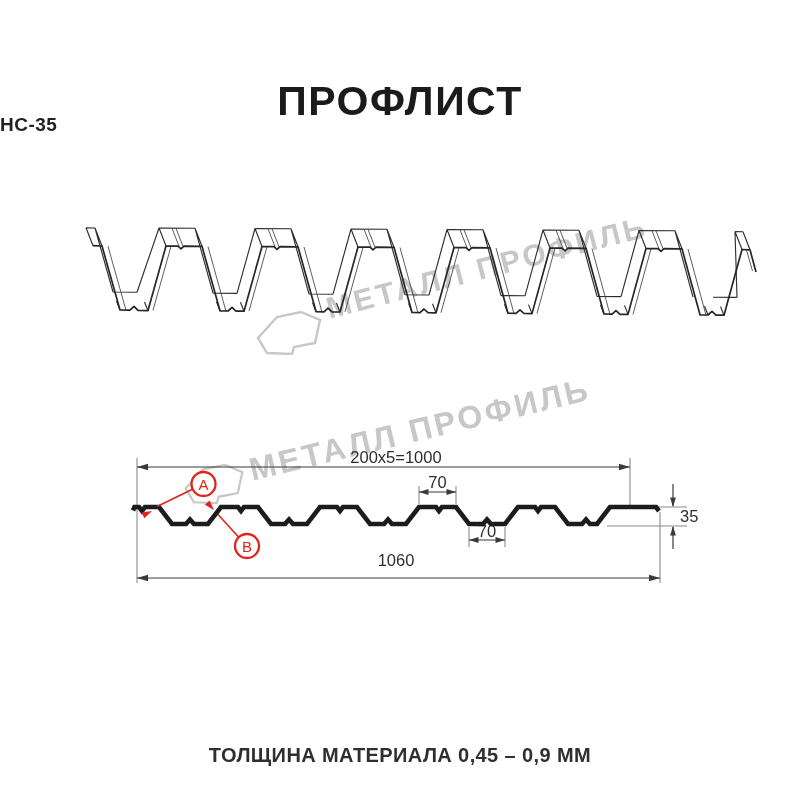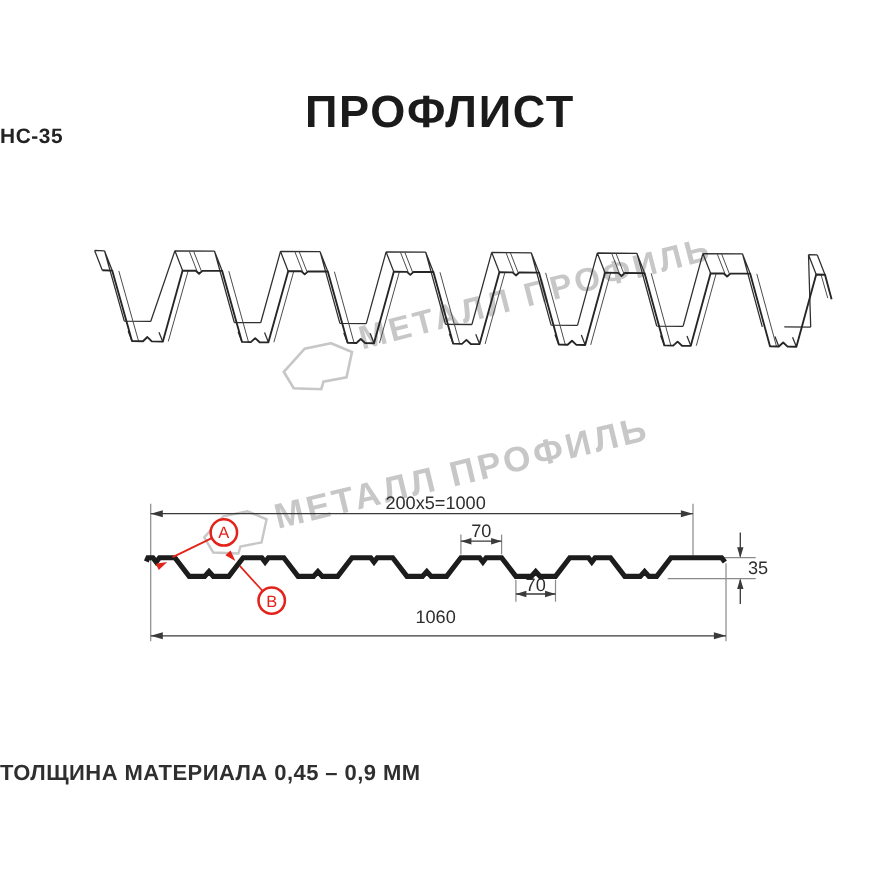--- a/index.html
+++ b/index.html
@@ -2,21 +2,21 @@
 <html><head>
 <meta charset="utf-8">
 <style>
   html,body{margin:0;padding:0;background:#ffffff;}
   .page{position:relative;width:800px;height:800px;background:#fff;overflow:hidden;
         font-family:"Liberation Sans",sans-serif;}
   .title{position:absolute;left:0;top:63px;width:800px;text-align:center;
          font-size:41px;font-weight:bold;letter-spacing:1.5px;color:#1b1b1b;margin-top:15px;}
   .subtitle{position:absolute;left:0;top:114px;width:640px;text-align:left;
          font-size:19px;font-weight:bold;letter-spacing:0.5px;color:#222;}
-  .footer{position:absolute;left:0;top:692px;width:800px;
+  .footer{position:absolute;left:0;top:744px;width:800px;text-align:center;
          font-size:20px;font-weight:bold;letter-spacing:0.4px;color:#2f2f2f;}
   .wm-text{position:absolute;font-size:30px;font-weight:bold;letter-spacing:3px;
          color:#c7c7c7;white-space:nowrap;transform-origin:left center;}
   .wm1t{left:327px;top:292px;transform:rotate(-14.5deg);}
   .wm2t{left:250px;top:452px;font-size:32px;transform:rotate(-13.5deg);}
   .wm-logo{position:absolute;}
   .wm1l{left:254px;top:311px;}
   .wm2l{left:182px;top:460px;}
   svg{position:absolute;}
   #svg3d{left:80px;top:210px;}

